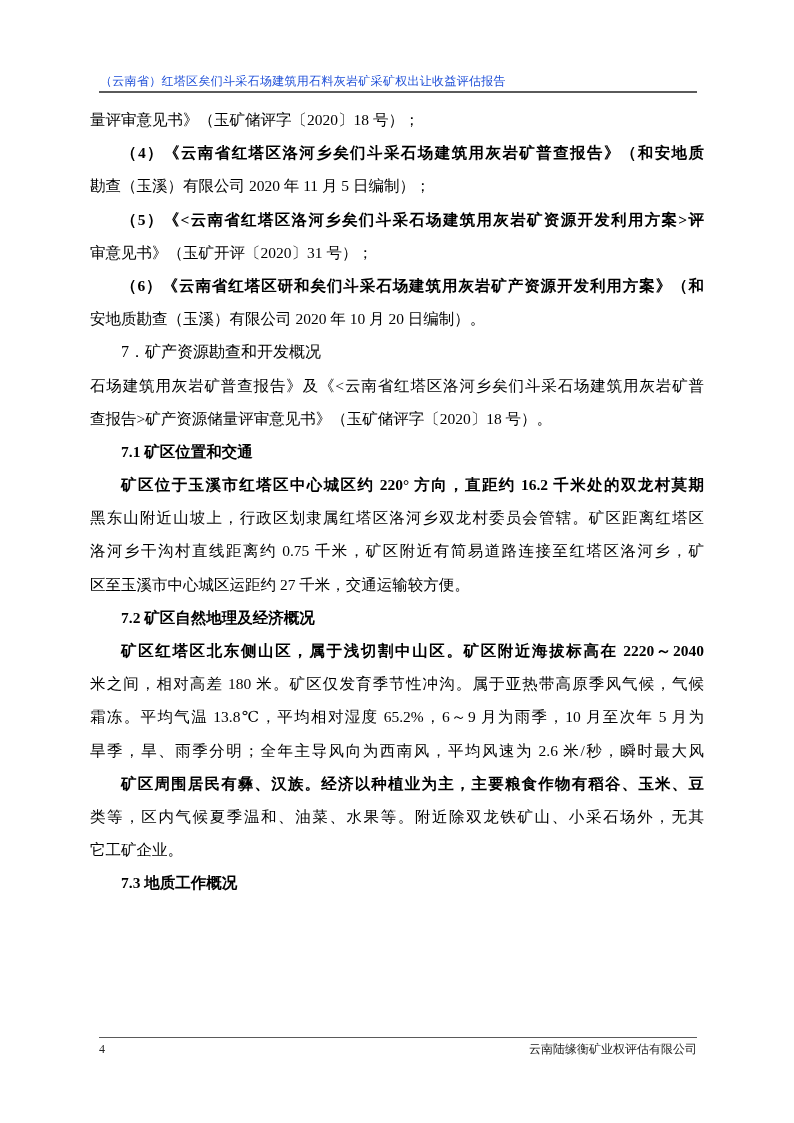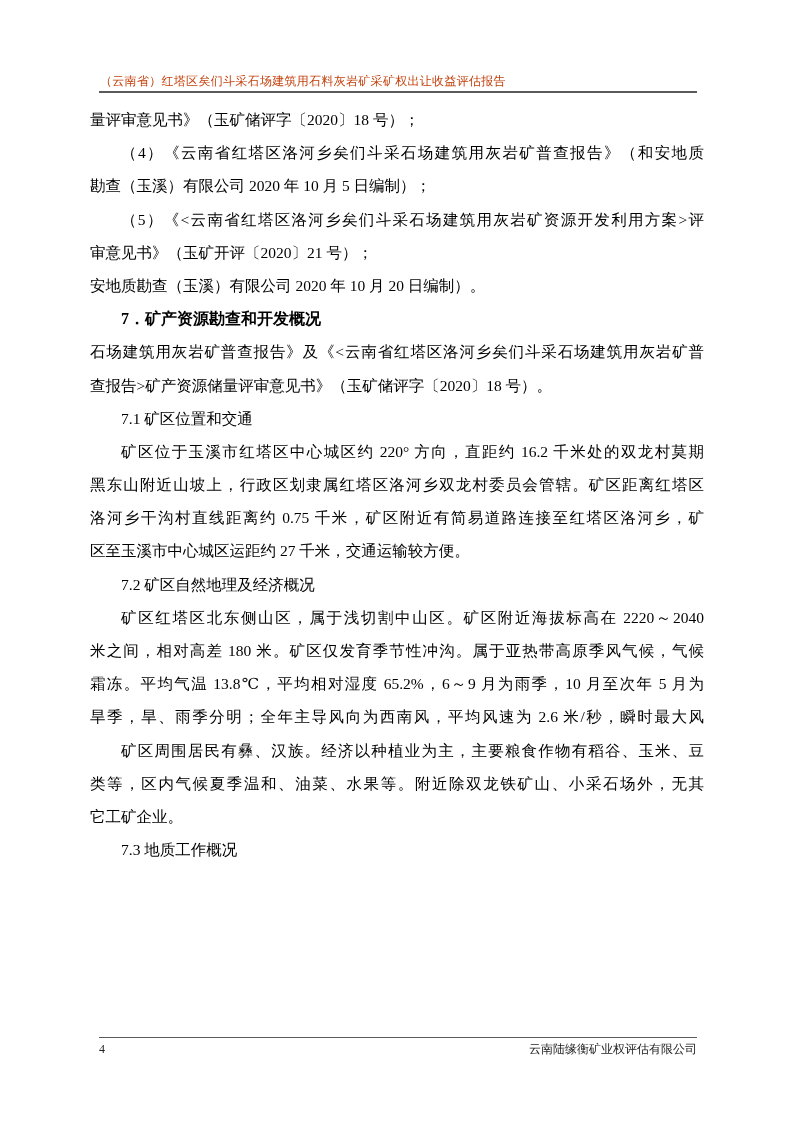--- a/index.html
+++ b/index.html
@@ -3,60 +3,61 @@
 <meta charset="utf-8">
 <style>
   html,body{margin:0;padding:0;background:#e8e8e8;}
   .page{
     position:relative;width:794px;height:1123px;background:#ffffff;
     font-family:"Liberation Serif","DejaVu Serif",serif;color:#000;
     overflow:hidden;margin:0 auto;
   }
   .header-title{
     position:absolute;left:100px;top:74px;width:600px;
-    font-size:12px;line-height:14px;letter-spacing:.3px;color:#c2410c;
+    font-size:12px;line-height:14px;letter-spacing:.3px;color:#1d4ed8;
     white-space:nowrap;
   }
   .header-rule{
     position:absolute;left:99px;top:91px;width:598px;height:2px;background:#5a5a5a;
   }
   .doc-body{
     position:absolute;left:90px;top:103px;width:614px;
   }
   .ln{
     height:33.2px;line-height:33.2px;font-size:15.5px;
     overflow:hidden;white-space:nowrap;
     text-align:justify;text-align-last:justify;
   }
   .ln.end,.ln.heading{text-align:center;text-align-last:left;}
-  .ln.indent{padding-left:31px;}
-  .ln.bold{font-weight:bold;font-size:16px;}
+  .ln.indent{padding-left:31px;font-weight:bold;}
+  .ln.bold{font-weight:normal;font-size:16px;}
   .footer-rule{
     position:absolute;left:99px;top:1037px;width:598px;height:1px;background:#5a5a5a;
   }
   .footer-row{
     position:absolute;left:99px;top:1041px;width:598px;
     display:flex;justify-content:space-between;align-items:flex-start;
     font-size:12px;line-height:16px;color:#222;
   }
 </style>
 </head>
 <body>
 
 <div class="page">
 
   <div class="header-title">（云南省）红塔区矣们斗采石场建筑用石料灰岩矿采矿权出让收益评估报告</div>
   <div class="header-rule"></div>
 
   <div class="doc-body">
     <div class="ln end">量评审意见书》（玉矿储评字〔2020〕18 号）；</div>
     <div class="ln indent">（4）《云南省红塔区洛河乡矣们斗采石场建筑用灰岩矿普查报告》（和安地质</div>
-    <div class="ln end">勘查（玉溪）有限公司 2020 年 10 月 5 日编制）；</div>
+    <div class="ln end">勘查（玉溪）有限公司 2020 年 11 月 5 日编制）；</div>
     <div class="ln indent">（5）《&lt;云南省红塔区洛河乡矣们斗采石场建筑用灰岩矿资源开发利用方案&gt;评</div>
-    <div class="ln end">审意见书》（玉矿开评〔2020〕21 号）；</div>
+    <div class="ln end">审意见书》（玉矿开评〔2020〕31 号）；</div>
+    <div class="ln indent">（6）《云南省红塔区研和矣们斗采石场建筑用灰岩矿产资源开发利用方案》（和</div>
     <div class="ln end">安地质勘查（玉溪）有限公司 2020 年 10 月 20 日编制）。</div>
     <div class="ln heading indent bold">7．矿产资源勘查和开发概况</div>
     <div class="ln">石场建筑用灰岩矿普查报告》及《&lt;云南省红塔区洛河乡矣们斗采石场建筑用灰岩矿普</div>
     <div class="ln end">查报告&gt;矿产资源储量评审意见书》（玉矿储评字〔2020〕18 号）。</div>
     <div class="ln heading indent">7.1 矿区位置和交通</div>
     <div class="ln indent">矿区位于玉溪市红塔区中心城区约 220° 方向，直距约 16.2 千米处的双龙村莫期</div>
     <div class="ln">黑东山附近山坡上，行政区划隶属红塔区洛河乡双龙村委员会管辖。矿区距离红塔区</div>
     <div class="ln">洛河乡干沟村直线距离约 0.75 千米，矿区附近有简易道路连接至红塔区洛河乡，矿</div>
     <div class="ln end">区至玉溪市中心城区运距约 27 千米，交通运输较方便。</div>
     <div class="ln heading indent">7.2 矿区自然地理及经济概况</div>

